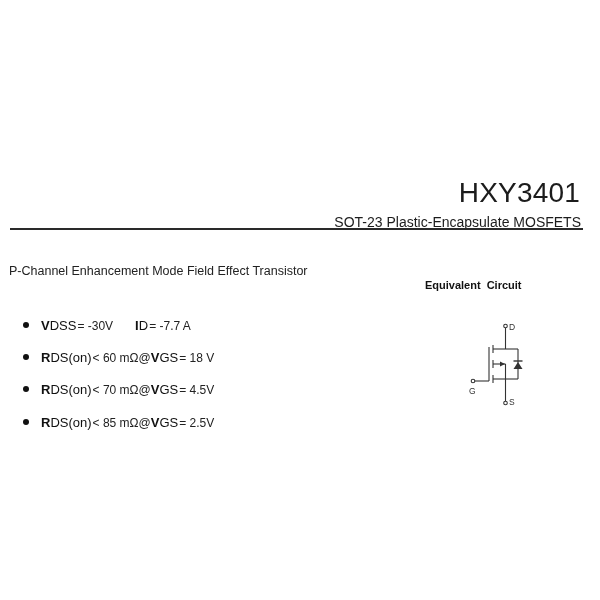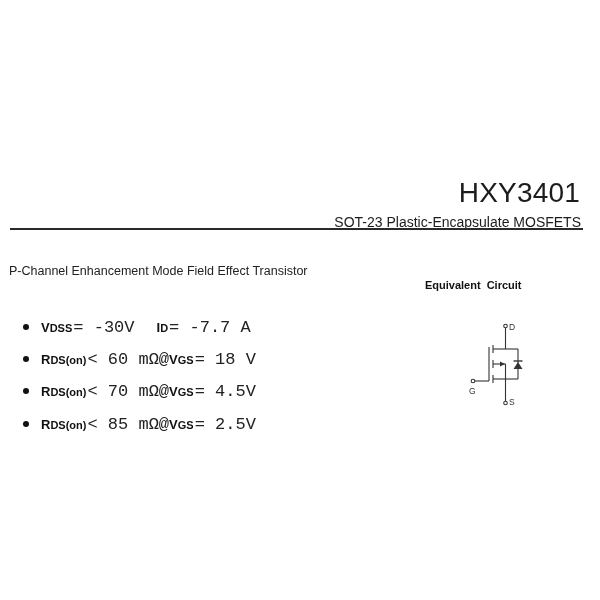--- a/index.html
+++ b/index.html
@@ -7,22 +7,22 @@
          font-family: "Liberation Sans", sans-serif; color: #1a1a1a; }
   .part-number { position: absolute; right: 20px; top: 177px; font-size: 28px; letter-spacing: 0.2px; color: #1c1c1c; }
   .subtitle { position: absolute; right: 19px; top: 214px; font-size: 14px; color: #1c1c1c; }
   .rule { position: absolute; left: 10px; top: 228px; width: 573px; height: 2px; background: #2a2a2a; }
   .desc { position: absolute; left: 9px; top: 264px; font-size: 12.5px; color: #222; }
   .eq-title { position: absolute; left: 425px; top: 279px; font-size: 11px; font-weight: bold; color: #111; word-spacing: 3px; }
   .features { position: absolute; left: 0; top: 0; width: 300px; height: 600px; }
   .feat { position: absolute; left: 23px; height: 18px; display: flex; align-items: baseline; font-size: 12.5px; color: #222; white-space: nowrap; }
   .bullet { display: inline-block; width: 6px; height: 6px; border-radius: 50%; background: #111; margin-right: 12px; position: relative; top: -2px; }
   .sym { font-weight: bold; font-size: 13px; color: #111; }
-  .sub { font-weight: bold; font-size: 11px; color: #111; margin-right: 1px; }
-  .val { font-size: 17px; font-family: Liberation Mono, monospace; }
+  .sub { font-weight: normal; font-size: 13px; color: #111; margin-right: 1px; }
+  .val { font-size: 12px; }
   .gap { display: inline-block; width: 22px; }
   .circuit { position: absolute; left: 460px; top: 318px; }
 </style>
 </head>
 <body>
 
 <div class="part-number">HXY3401</div>
 <div class="subtitle">SOT-23 Plastic-Encapsulate MOSFETS</div>
 <div class="rule"></div>
 

